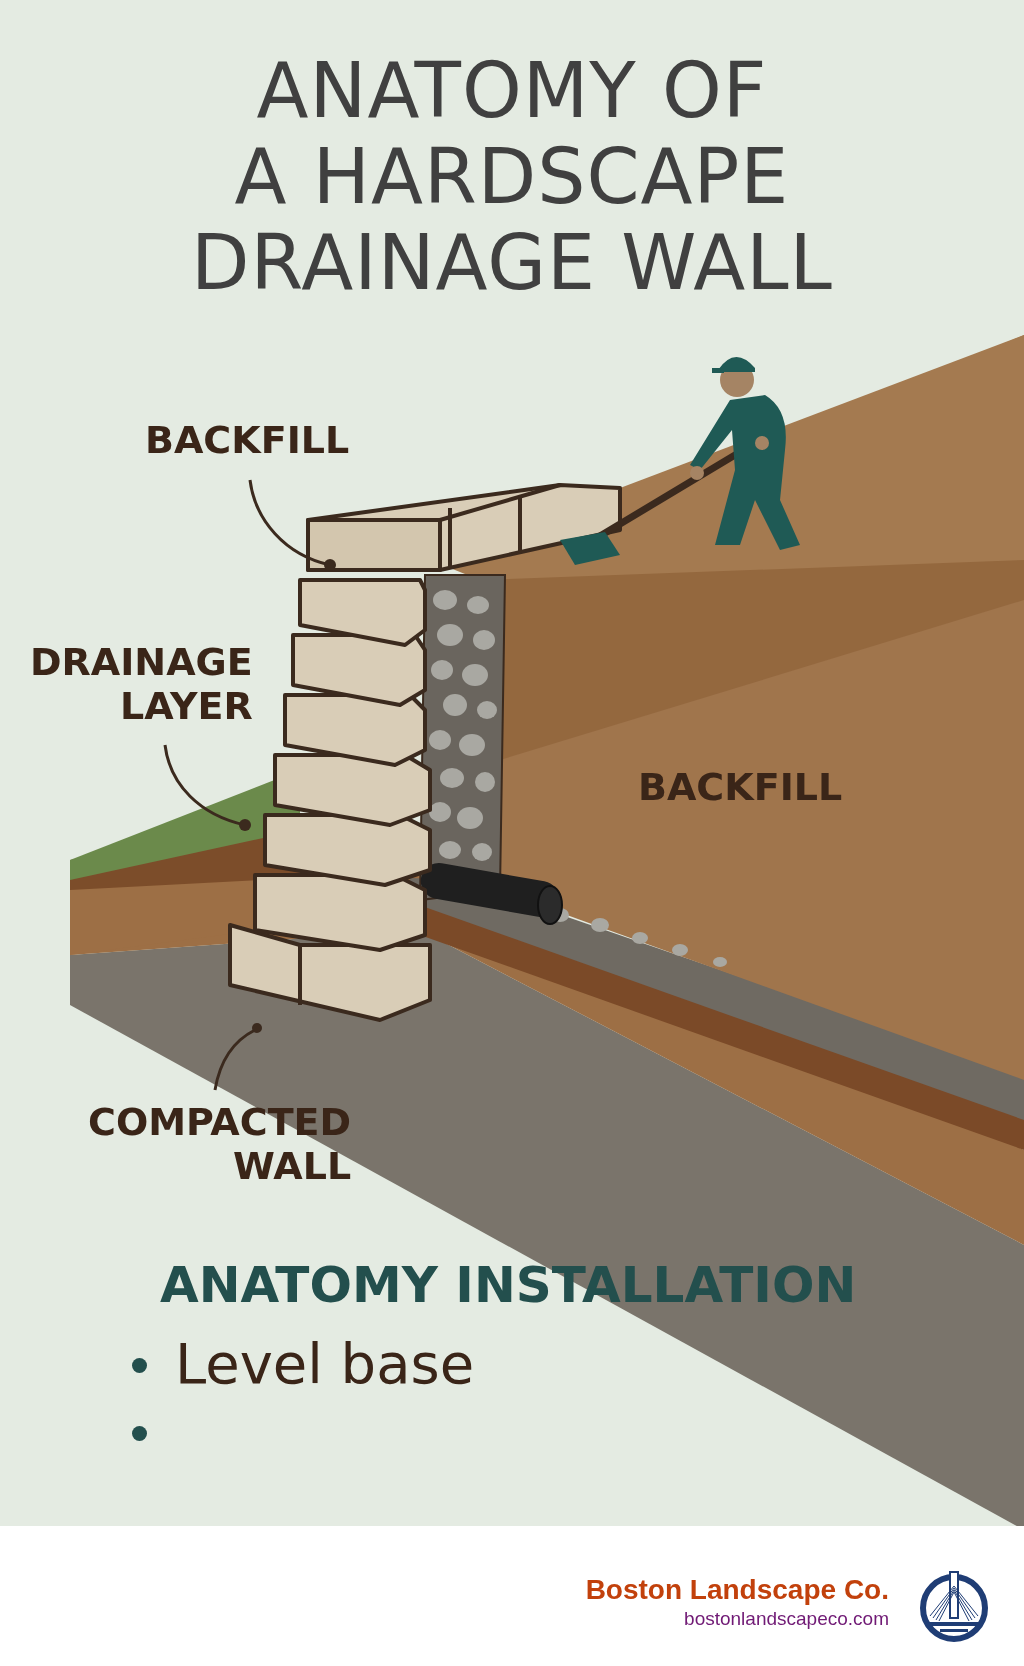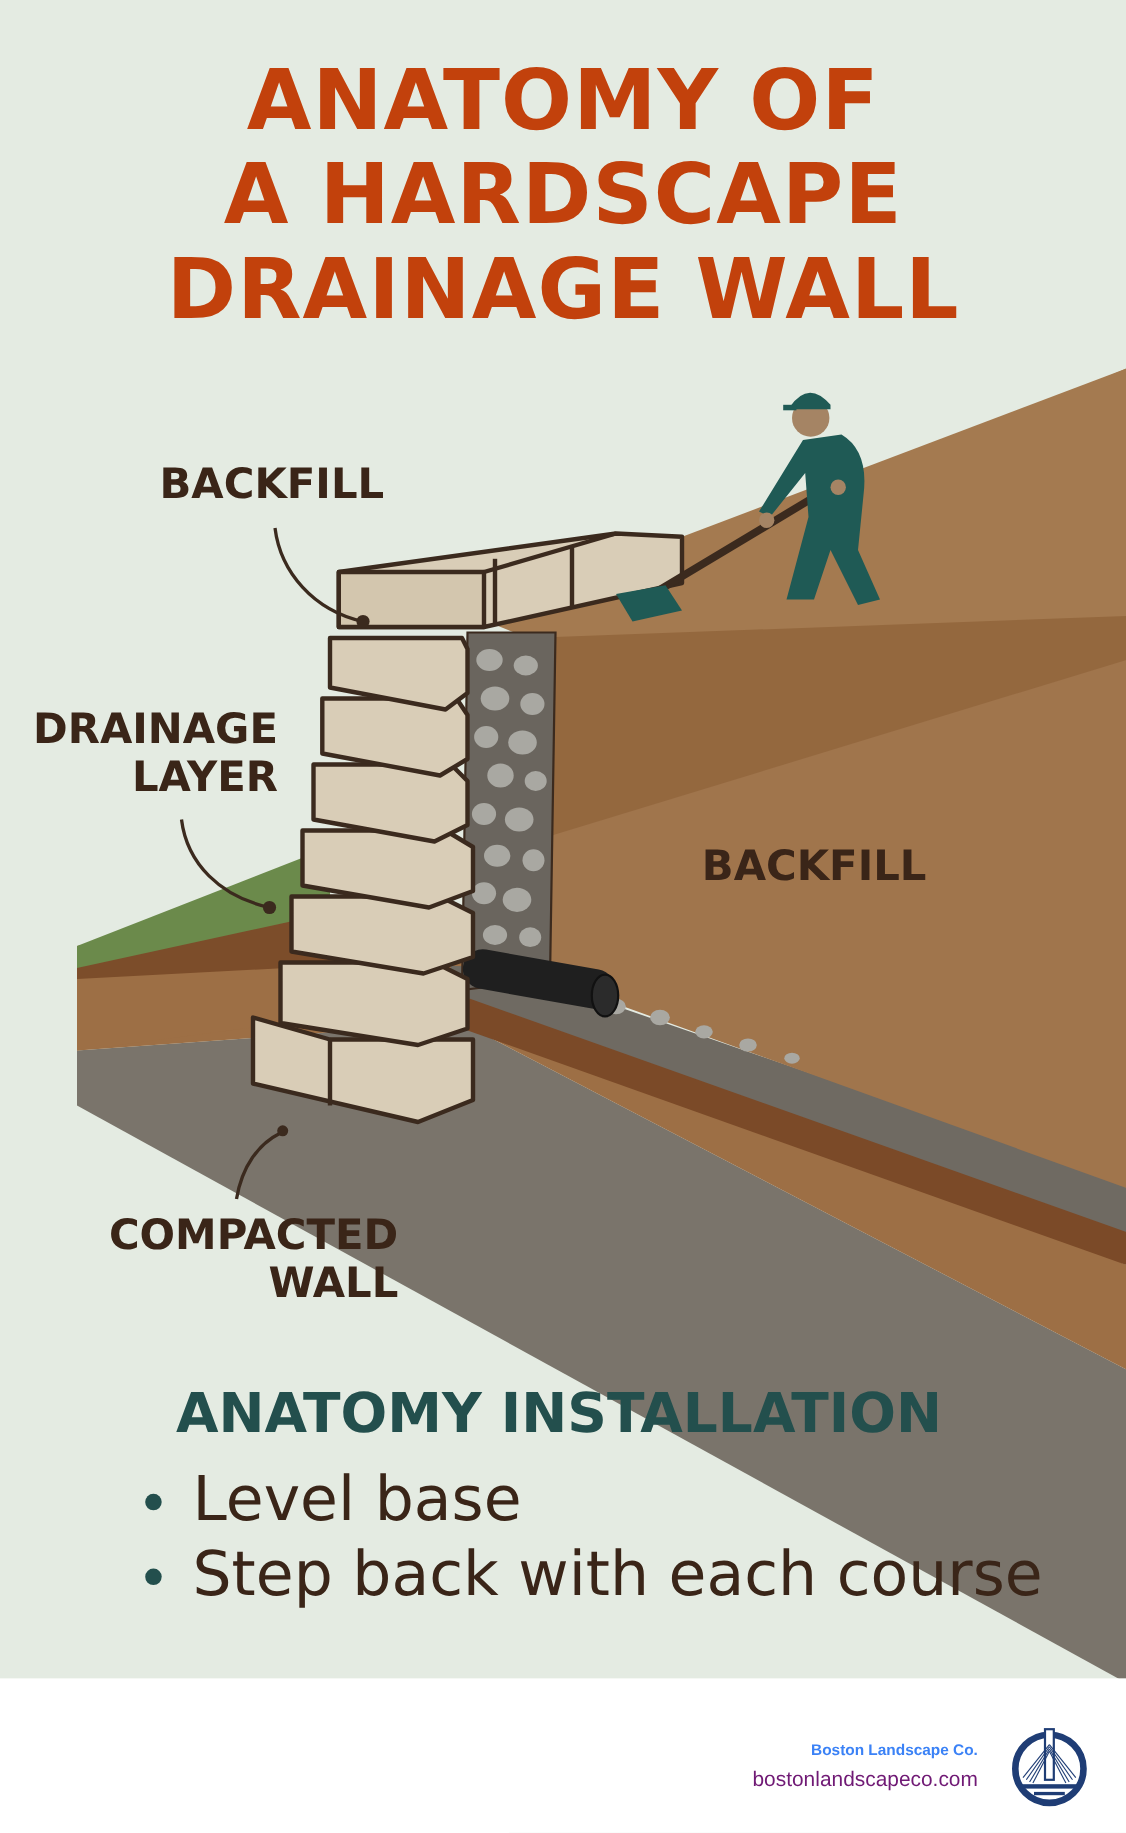--- a/index.html
+++ b/index.html
@@ -1,32 +1,32 @@
 <!DOCTYPE html>
 <html><head>
 <meta charset="utf-8">
 <style>
   html, body { margin:0; padding:0; }
   body { width:1024px; height:1666px; position:relative; overflow:hidden; background:#ffffff; font-family:"Liberation Sans", sans-serif; }
   .poster { position:absolute; left:0; top:0; width:1024px; height:1526px; background:#e4ebe2; overflow:hidden; }
   .scene { position:absolute; left:0; top:0; width:1024px; height:1526px; }
-  .title { position:absolute; left:0; top:48px; width:1024px; text-align:center; color:#c2410c; font-family:"DejaVu Sans", sans-serif; font-weight:bold; font-size:76px; line-height:86px; letter-spacing:1px; }
+  .title { position:absolute; left:0; top:48px; width:1024px; text-align:center; color:#404040; font-family:"DejaVu Sans", sans-serif; font-weight:normal; font-size:76px; line-height:86px; letter-spacing:1px; }
   .title div { white-space:nowrap; }
   .label { position:absolute; color:#3a2518; font-family:"DejaVu Sans", sans-serif; font-weight:bold; font-size:38px; line-height:44px; text-align:right; white-space:nowrap; }
   .lbl-backfill-top { left:145px; top:418px; }
   .lbl-drainage { left:30px; top:640px; }
   .lbl-backfill-right { left:638px; top:765px; }
-  .lbl-compacted { left:88px; top:1100px;margin-left:11px; }
+  .lbl-compacted { left:88px; top:1100px; }
   .section-title { position:absolute; left:160px; top:1255px; color:#234f4d; font-family:"DejaVu Sans", sans-serif; font-weight:bold; font-size:50px; line-height:60px; white-space:nowrap; }
   .bullets { position:absolute; left:130px; top:1330px; margin:0; padding:0; list-style:none; }
   .bullets li { position:relative; padding-left:45px; color:#3a2518; font-family:"DejaVu Sans", sans-serif; font-size:56px; line-height:68px; white-space:nowrap; }
   .bullet-dot { position:absolute; left:2px; top:28px; width:15px; height:15px; border-radius:50%; background:#234f4d; }
   .footer { position:absolute; left:0; top:1526px; width:1024px; height:140px; background:#ffffff; }
   .brand { position:absolute; right:135px; top:50px; text-align:right; }
-  .brand-name { color:#3b82f6; font-family:"Liberation Sans", sans-serif; font-weight:bold; font-size:14px; line-height:28px;padding-left:20px; }
+  .brand-name { color:#c2410c; font-family:"Liberation Sans", sans-serif; font-weight:bold; font-size:28px; line-height:28px;padding-left:20px; }
   .brand-url { color:#701a75; font-family:"Liberation Sans", sans-serif; font-size:19px; line-height:30px; }
   .logo { position:absolute; left:918px; top:40px; width:72px; height:80px; }
 </style>
 </head>
 <body>
 
 <div class="poster">
 
   <svg class="scene" viewBox="0 0 1024 1526" xmlns="http://www.w3.org/2000/svg">
 
@@ -138,21 +138,21 @@
   </div>
   <div class="label lbl-backfill-right">BACKFILL</div>
   <div class="label lbl-compacted">
     <div>COMPACTED</div>
     <div>WALL</div>
   </div>
 
   <div class="section-title">ANATOMY INSTALLATION</div>
   <ul class="bullets">
     <li><span class="bullet-dot"></span><span>Level base</span></li>
-    <li><span class="bullet-dot"></span><span>Step back with each course</span></li>
+    <li><span class="bullet-dot"></span></li>
   </ul>
 </div>
 
 <div class="footer">
   <div class="brand">
     <div class="brand-name">Boston Landscape Co.</div>
     <div class="brand-url">bostonlandscapeco.com</div>
   </div>
   <svg class="logo" viewBox="0 0 72 80" xmlns="http://www.w3.org/2000/svg">
     <circle cx="36" cy="42" r="31" fill="none" stroke="#1f3d75" stroke-width="6"></circle>

